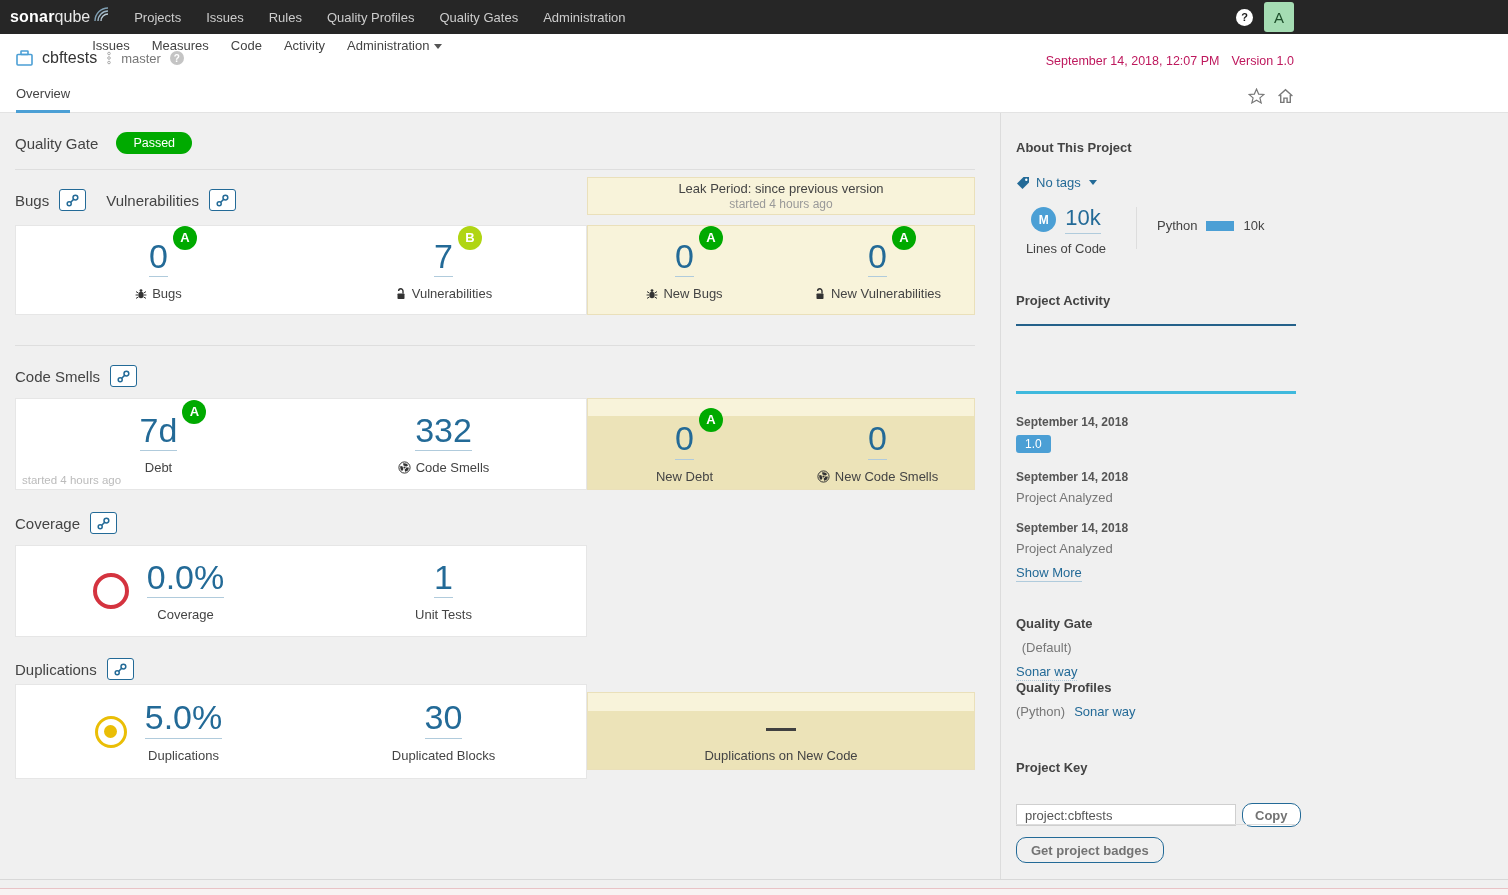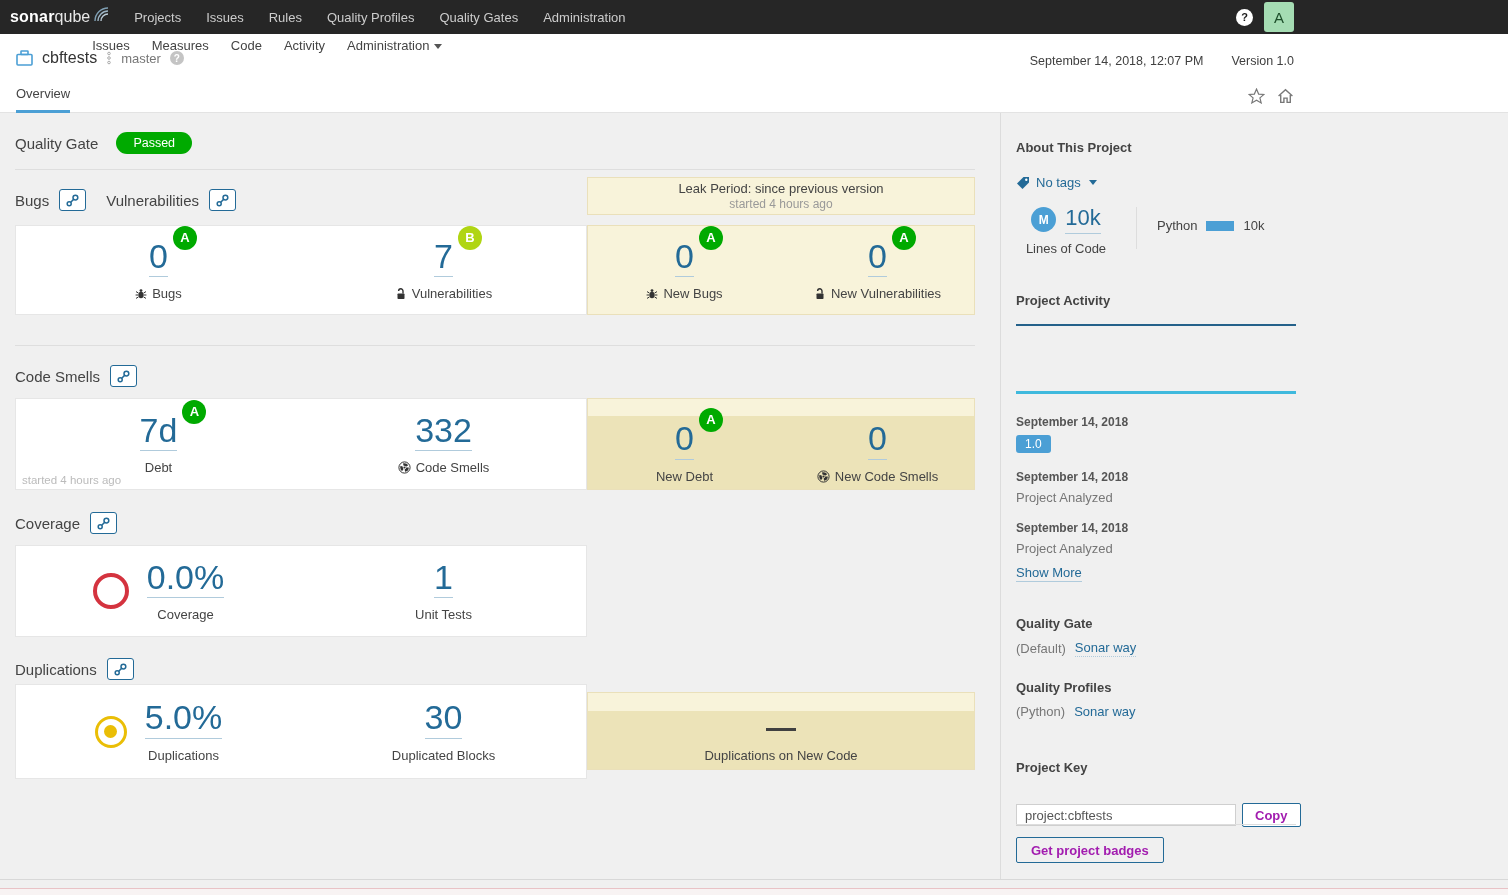--- a/index.html
+++ b/index.html
@@ -27,22 +27,22 @@
             font-size:15px; display:flex; align-items:center; justify-content:center; cursor:pointer; }
 
   
   .pheader { position:absolute; top:34px; left:0; width:100%; height:79px; background:#fff;
              border-bottom:1px solid #e3e3e3; }
   .ph-row1 { position:absolute; top:15px; left:16px; display:flex; align-items:center; gap:9px; }
   .pname { font-size:16px; color:#333; }
   .branch-name { font-size:13px; color:#777; }
   .branch-help { width:14px; height:14px; border-radius:50%; background:#c4c4c4; color:#fff;
                  font-size:10px; font-weight:bold; display:flex; align-items:center; justify-content:center; }
-  .ph-meta { position:absolute; top:20px; right:214px; font-size:12.5px; color:#404040;
-             display:flex; gap:28px; }
+  .ph-meta { position:absolute; top:20px; right:214px; font-size:12.5px; color:#be185d;
+             display:flex; gap:12px; }
   .tabs { position:absolute; bottom:-1px; left:16px; display:flex; gap:22px; }
   .tab { font-size:13px; color:#444; padding-bottom:9px; cursor:pointer; border-bottom:3px solid transparent; }
   .tab.active { border-bottom-color:#4b9fd5;margin-top:48px; }
   .tab .caret { display:inline-block; width:0; height:0; border-left:4px solid transparent;
                 border-right:4px solid transparent; border-top:5px solid #555; margin-left:5px; vertical-align:middle; }
   .ph-icons { position:absolute; bottom:8px; right:214px; display:flex; gap:12px; }
   .ph-icons svg { cursor:pointer; }
 
   
   .content { position:absolute; top:113px; left:0; width:100%; height:766px; background:#f0f0f0; }
@@ -117,22 +117,22 @@
   .ev-label { font-size:13px; color:#777; margin-top:6px; }
   .ver-badge { display:inline-block; background:#4b9fd5; color:#fff; font-size:12px;
                padding:2px 9px; border-radius:3px; margin-top:6px; }
   .show-more { font-size:13px; border-bottom:1px solid #b0cbdc; padding-bottom:1px; display:inline-block; }
   .scope-row { display:flex; align-items:center; gap:9px; font-size:13px; }
   .scope { color:#777; }
   .scope-link { border-bottom:1px dotted #b0cbdc; padding-bottom:1px; }
   .pk-row { display:flex; align-items:center; gap:6px; }
   .pk-input { width:220px; height:22px; border:1px solid #cfcfcf; background:#fff; padding:0 8px;
               font-size:13px; color:#555; font-family:"Liberation Sans", sans-serif; outline:none; }
-  .btn-outline { height:24px; padding:0 12px; border:1px solid #236a97; border-radius:2px;
-                 background:#fff; color:#a21caf; font-size:13px; font-weight:bold; cursor:pointer;
+  .btn-outline { height:24px; padding:0 12px; border:1px solid #236a97; border-radius:10px;
+                 background:#fff; color:#737373; font-size:13px; font-weight:bold; cursor:pointer;
                  font-family:"Liberation Sans", sans-serif; }
   .btn-badges { background:transparent; height:26px; padding:0 14px; }
   .sb-hr { border-top:1px solid #ddd; width:280px; }
 
   
   .footer { position:absolute; top:879px; left:0; width:100%; height:16px; background:#f0f0f0;
             border-top:1px solid #d8d8d8; }
   .footer .pink { position:absolute; top:8px; left:0; width:100%; height:8px; background:#f8f3f3;
                   border-top:1px solid #e9c2c6; }
 </style>
@@ -500,21 +500,21 @@
       </div>
       <div class="sb" style="top:408px;">
         <div class="ev-date">September 14, 2018</div>
         <div class="ev-label">Project Analyzed</div>
       </div>
       <div class="sb" style="top:450px;">
         <span class="link show-more">Show More</span>
       </div>
 
       <div class="sb sb-title" style="top:503px;">Quality Gate</div>
-      <div class="sb scope-row" style="top:527px;">
+      <div class="sb scope-row" style="top:527px;flex-direction:column;">
         <span class="scope">(Default)</span>
         <span class="link scope-link">Sonar way</span>
       </div>
 
       <div class="sb sb-title" style="top:567px;">Quality Profiles</div>
       <div class="sb scope-row" style="top:591px;">
         <span class="scope">(Python)</span>
         <span class="link">Sonar way</span>
       </div>
 

